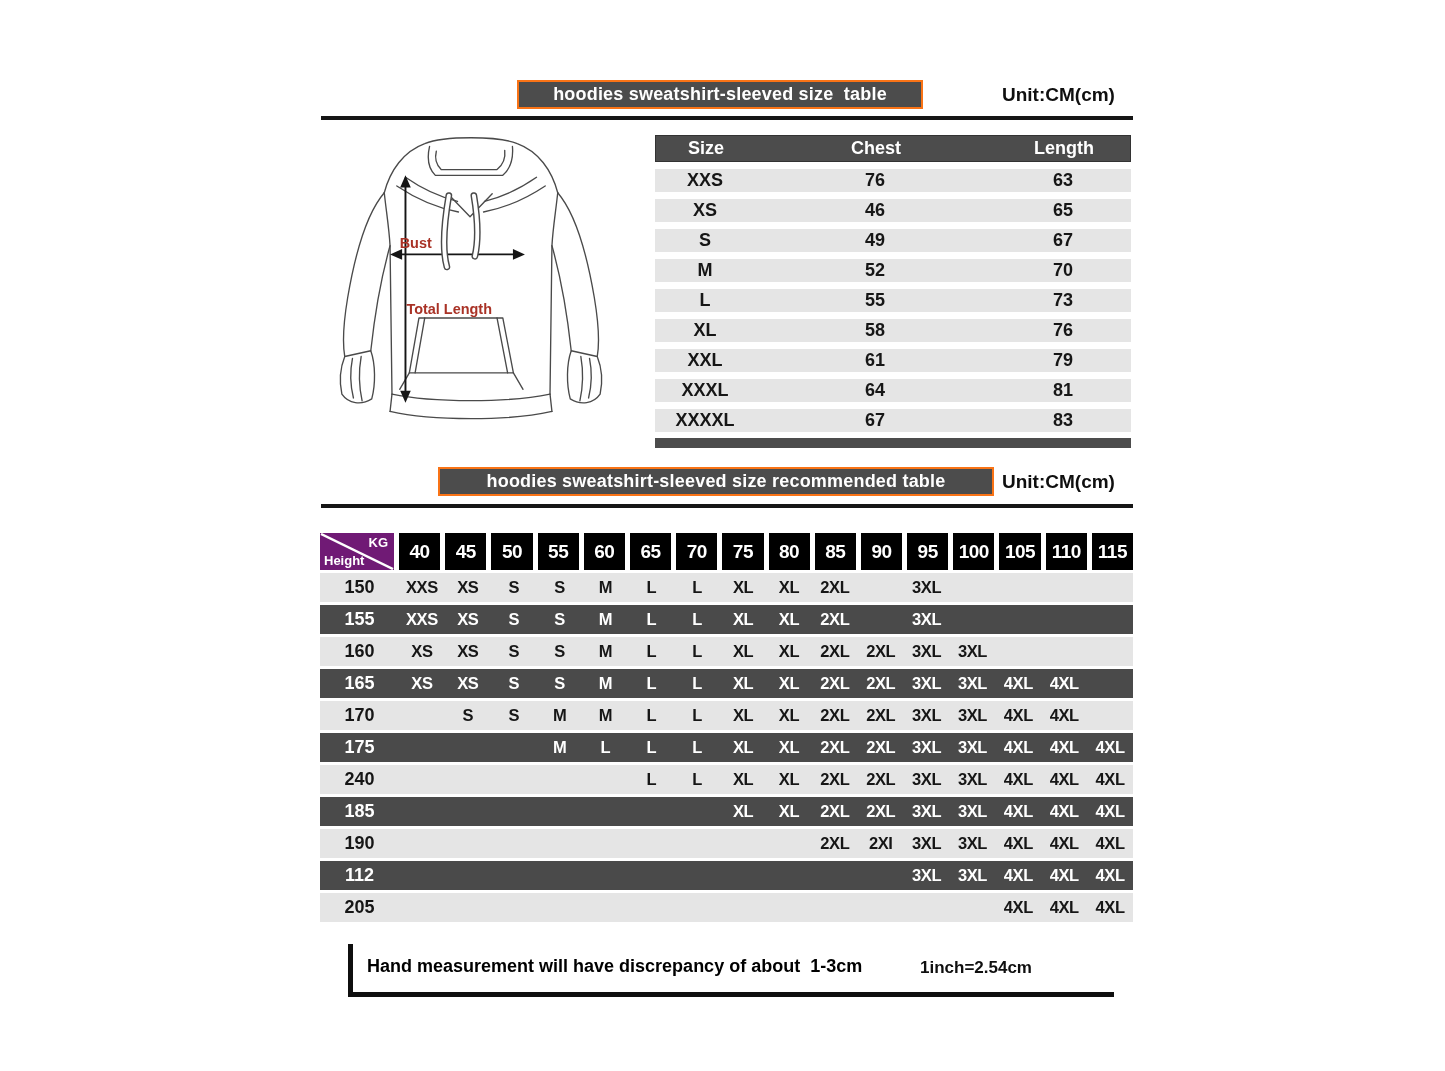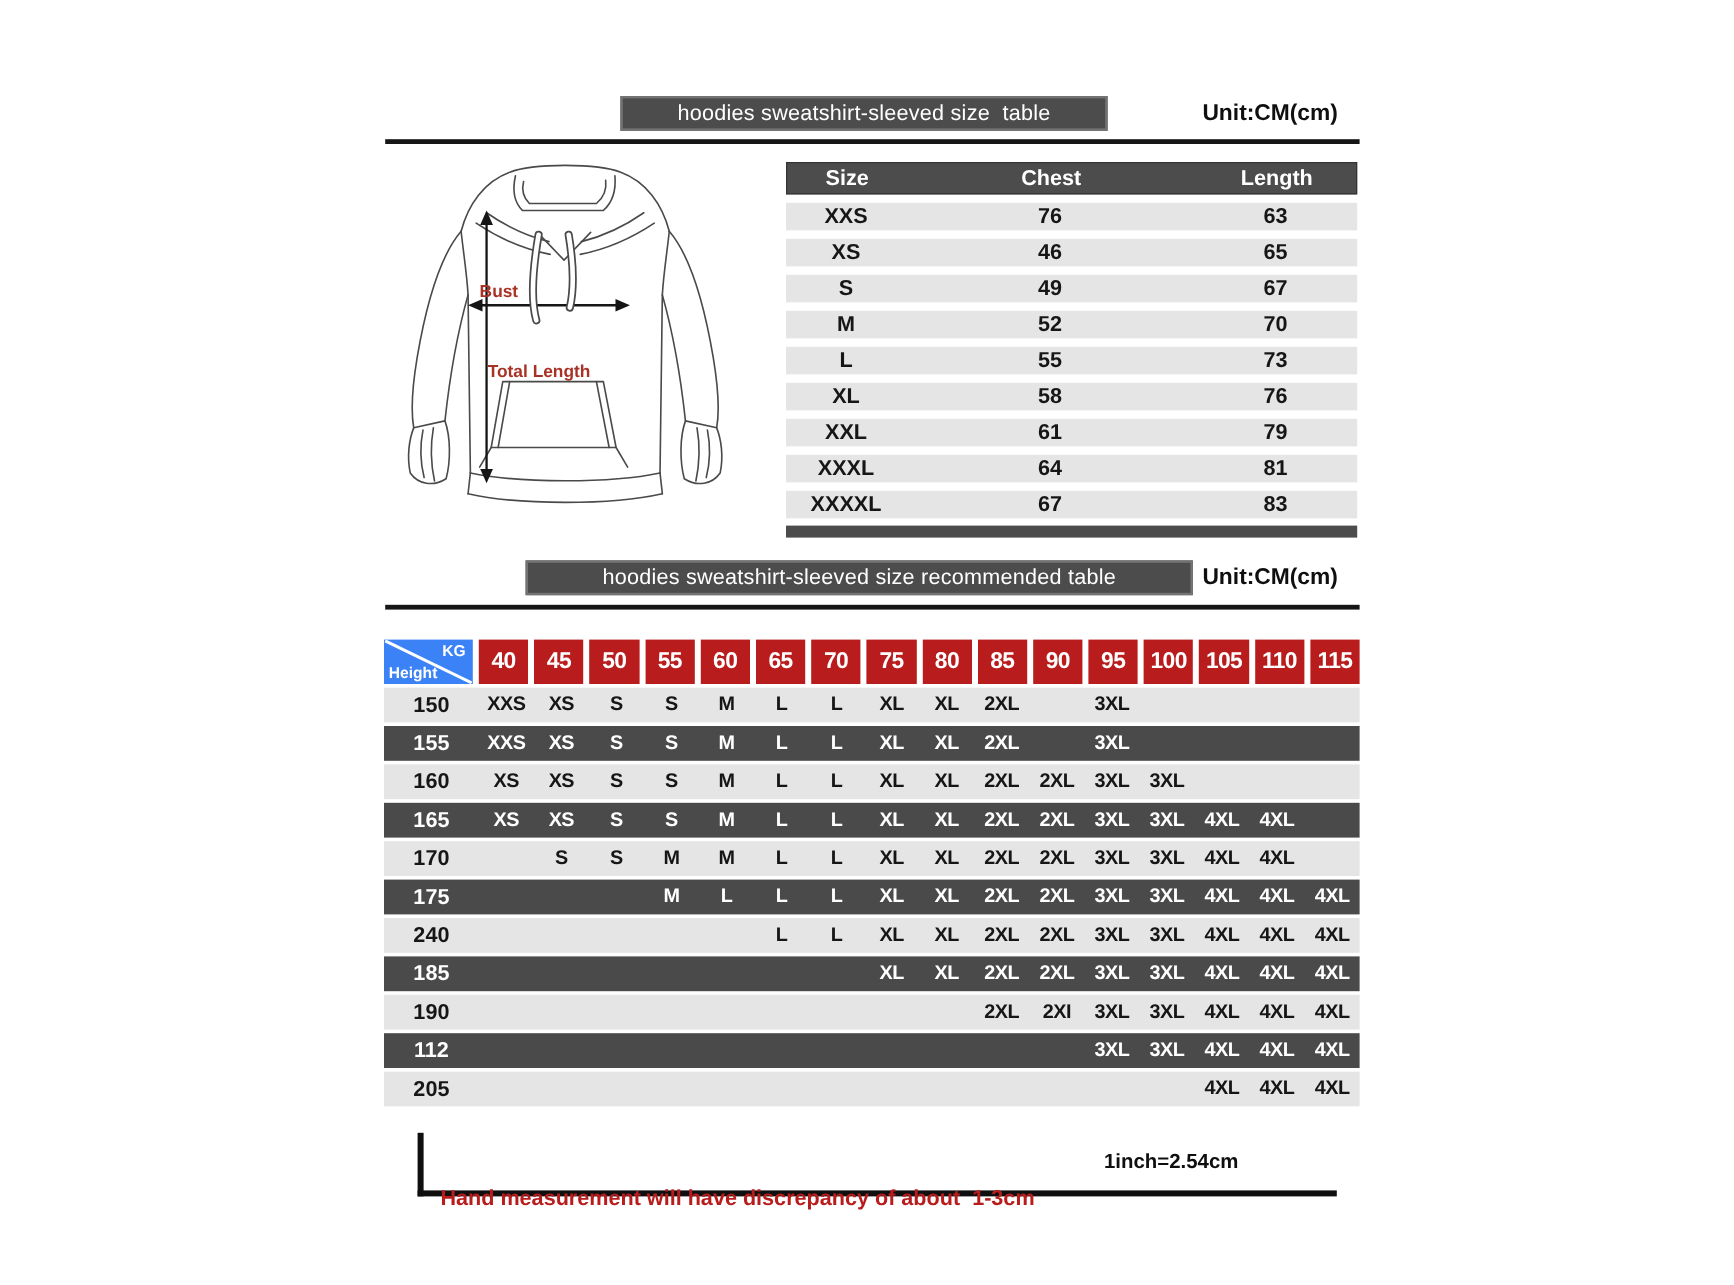--- a/index.html
+++ b/index.html
@@ -2,23 +2,23 @@
 <html><head>
 <meta charset="utf-8">
 <style>
   html,body { margin:0; padding:0; background:#fff; }
   .canvas {
     position:relative; width:1445px; height:1071px; background:#ffffff;
     font-family:"Liberation Sans", sans-serif; overflow:hidden;
   }
   
   .titlebar {
-    position:absolute; background:#4c4c4c; border:2px solid #737373; box-sizing:content-box;
+    position:absolute; background:#4c4c4c; border:2px solid #f97316; box-sizing:content-box;
     color:#fff; display:flex; align-items:center; justify-content:center;
-    font-weight:normal; font-size:18px; white-space:pre; letter-spacing:0.2px;
+    font-weight:bold; font-size:18px; white-space:pre; letter-spacing:0.2px;
   }
   .tb1 { left:517px; top:80px; width:402px; height:25px; }
   .tb2 { left:438px; top:467px; width:552px; height:25px; }
   .unit { position:absolute; font-size:19px; font-weight:bold; color:#0f0f0f; }
   .u1 { left:1002px; top:84px; }
   .u2 { left:1002px; top:471px; }
   .rule { position:absolute; left:321px; width:812px; height:4px; background:#161616; }
   .r1 { top:116px; }
   .r2 { top:504px; }
 
@@ -36,39 +36,39 @@
   .st-row {
     height:23px; margin-top:7px; background:#e5e5e5;
     display:grid; grid-template-columns:100px 240px 136px; align-items:center;
     font-size:18px; font-weight:bold; color:#161616; text-align:center;
   }
   .st-footer { height:10px; margin-top:6px; background:#4c4c4c; }
 
   
   .matrix { position:absolute; left:320px; top:533px; width:813px; }
   .mx-header { display:flex; height:37px; }
-  .mx-corner { width:74px; margin-right:5px; background:#3b82f6; position:relative; flex:none; }
+  .mx-corner { width:74px; margin-right:5px; background:#701a75; position:relative; flex:none; }
   .mx-corner .kg  { position:absolute; top:2px; right:6px; color:#fff; font-size:13px; font-weight:bold; }
   .mx-corner .hgt { position:absolute; bottom:2px; left:4px; color:#fff; font-size:13px; font-weight:bold; }
   .mx-corner svg { position:absolute; left:0; top:0; }
   .mx-box {
-    flex:1; margin-right:5px; background:#b91c1c; color:#fff; font-size:19px; font-weight:bold;
+    flex:1; margin-right:5px; background:#000000; color:#fff; font-size:19px; font-weight:bold;
     display:flex; align-items:center; justify-content:center; letter-spacing:-0.5px;
   }
   .mx-box:last-child { margin-right:0; }
   .mx-row { display:flex; height:29px; margin-top:3px; align-items:center; font-weight:bold; }
   .mx-row.light { background:#e5e5e5; color:#161616; }
   .mx-row.dark  { background:#4a4a4a; color:#ffffff; }
   .mx-label { width:79px; flex:none; text-align:center; font-size:18px; }
   .mx-cell  { flex:1; text-align:center; font-size:16.5px; letter-spacing:-0.4px; }
 
   
   .fbar-v { position:absolute; left:348px; top:944px; width:5px;  height:53px; background:#0f0f0f; }
   .fbar-h { position:absolute; left:348px; top:992px; width:766px; height:5px; background:#0f0f0f; }
-  .fnote  { position:absolute; left:367px; top:988px; font-size:18px; font-weight:bold; white-space:pre; color:#b91c1c; }
+  .fnote  { position:absolute; left:367px; top:956px; font-size:18px; font-weight:bold; white-space:pre; color:#000000; }
   .fconv  { position:absolute; left:880px; top:958px; font-size:17px; font-weight:bold; color:#0f0f0f;margin-left:40px; }
 </style>
 </head>
 <body>
 
 <div class="canvas">
 
   <div class="titlebar tb1">
     <span>hoodies sweatshirt-sleeved size  table</span>
   </div>

